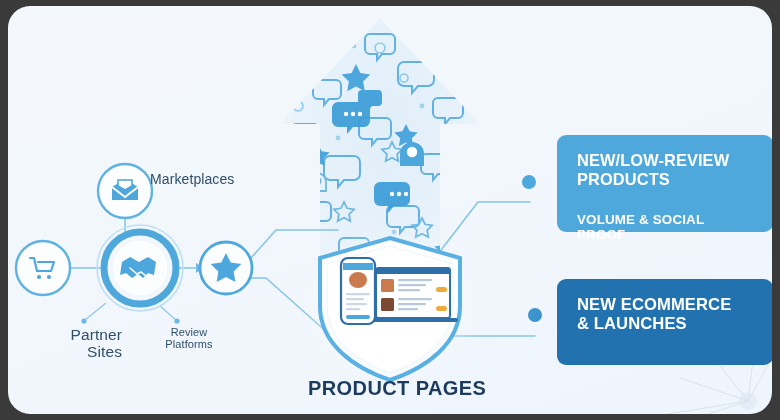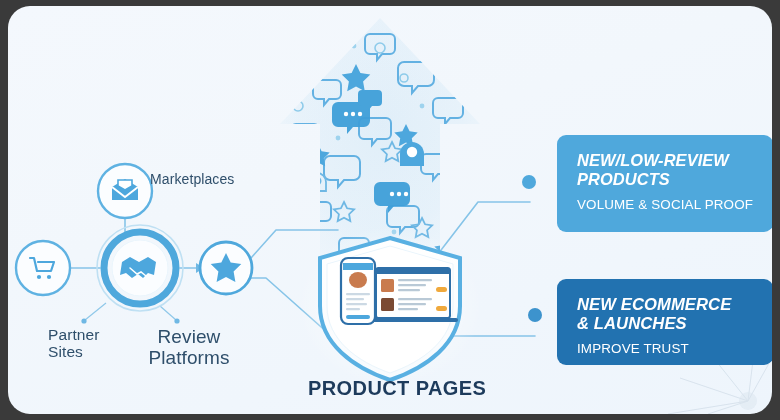--- a/index.html
+++ b/index.html
@@ -19,42 +19,41 @@
   }
 
   .svg-layer{position:absolute;left:0;top:0;width:764px;height:408px;}
 
   
   .lbl{
     position:absolute;color:#2f4f6b;font-weight:400;
     letter-spacing:.1px;line-height:1.12;white-space:pre;
   }
   #lbl-marketplaces{left:142px;top:166px;font-size:14px;}
-  #lbl-partner{left:40px;top:320px;font-size:15.5px;text-align:left;width:74px;}
-  #lbl-review{left:138px;top:320px;font-size:19px;text-align:center;width:86px;}
+  #lbl-partner{left:40px;top:320px;font-size:15.5px;text-align:right;width:74px;}
+  #lbl-review{left:138px;top:320px;font-size:11px;text-align:center;width:86px;}
 
   #lbl-productpages{
     position:absolute;left:300px;top:371px;width:190px;text-align:left;
     font-size:20px;font-weight:bold;color:#1d3b5c;letter-spacing:.4px;
   }
 
   
   .box{
     position:absolute;border-radius:9px;color:#ffffff;
     box-sizing:border-box;padding:16px 18px 14px 20px;
   }
   #box-top{left:549px;top:129px;width:216px;height:97px;background:#4fa8dc;}
   #box-bot{left:549px;top:273px;width:216px;height:86px;background:#2272b0;}
   .box-title{
     font-size:16.4px;font-weight:bold;line-height:1.16;letter-spacing:.1px;
     white-space:pre-line;
-    font-style:italic;
   }
   .box-sub{
-    font-size:13.4px;font-weight:normal;letter-spacing:.15px;margin-top:8px;
+    font-size:13.4px;font-weight:bold;letter-spacing:.15px;margin-top:23px;
   }
   #box-bot .box-title{font-size:16.6px;}
 </style>
 </head>
 <body>
 
 <div id="stage">
   <div class="card">
 
     <svg class="svg-layer" viewBox="0 0 764 408">
@@ -306,17 +305,16 @@
 
     <div class="box" id="box-top">
       <div class="box-title">NEW/LOW-REVIEW
 PRODUCTS</div>
       <div class="box-sub">VOLUME &amp; SOCIAL PROOF</div>
     </div>
 
     <div class="box" id="box-bot">
       <div class="box-title">NEW ECOMMERCE
 &amp; LAUNCHES</div>
-      <div class="box-sub">IMPROVE TRUST</div>
     </div>
 
   </div>
 </div>
 
 </body></html>

